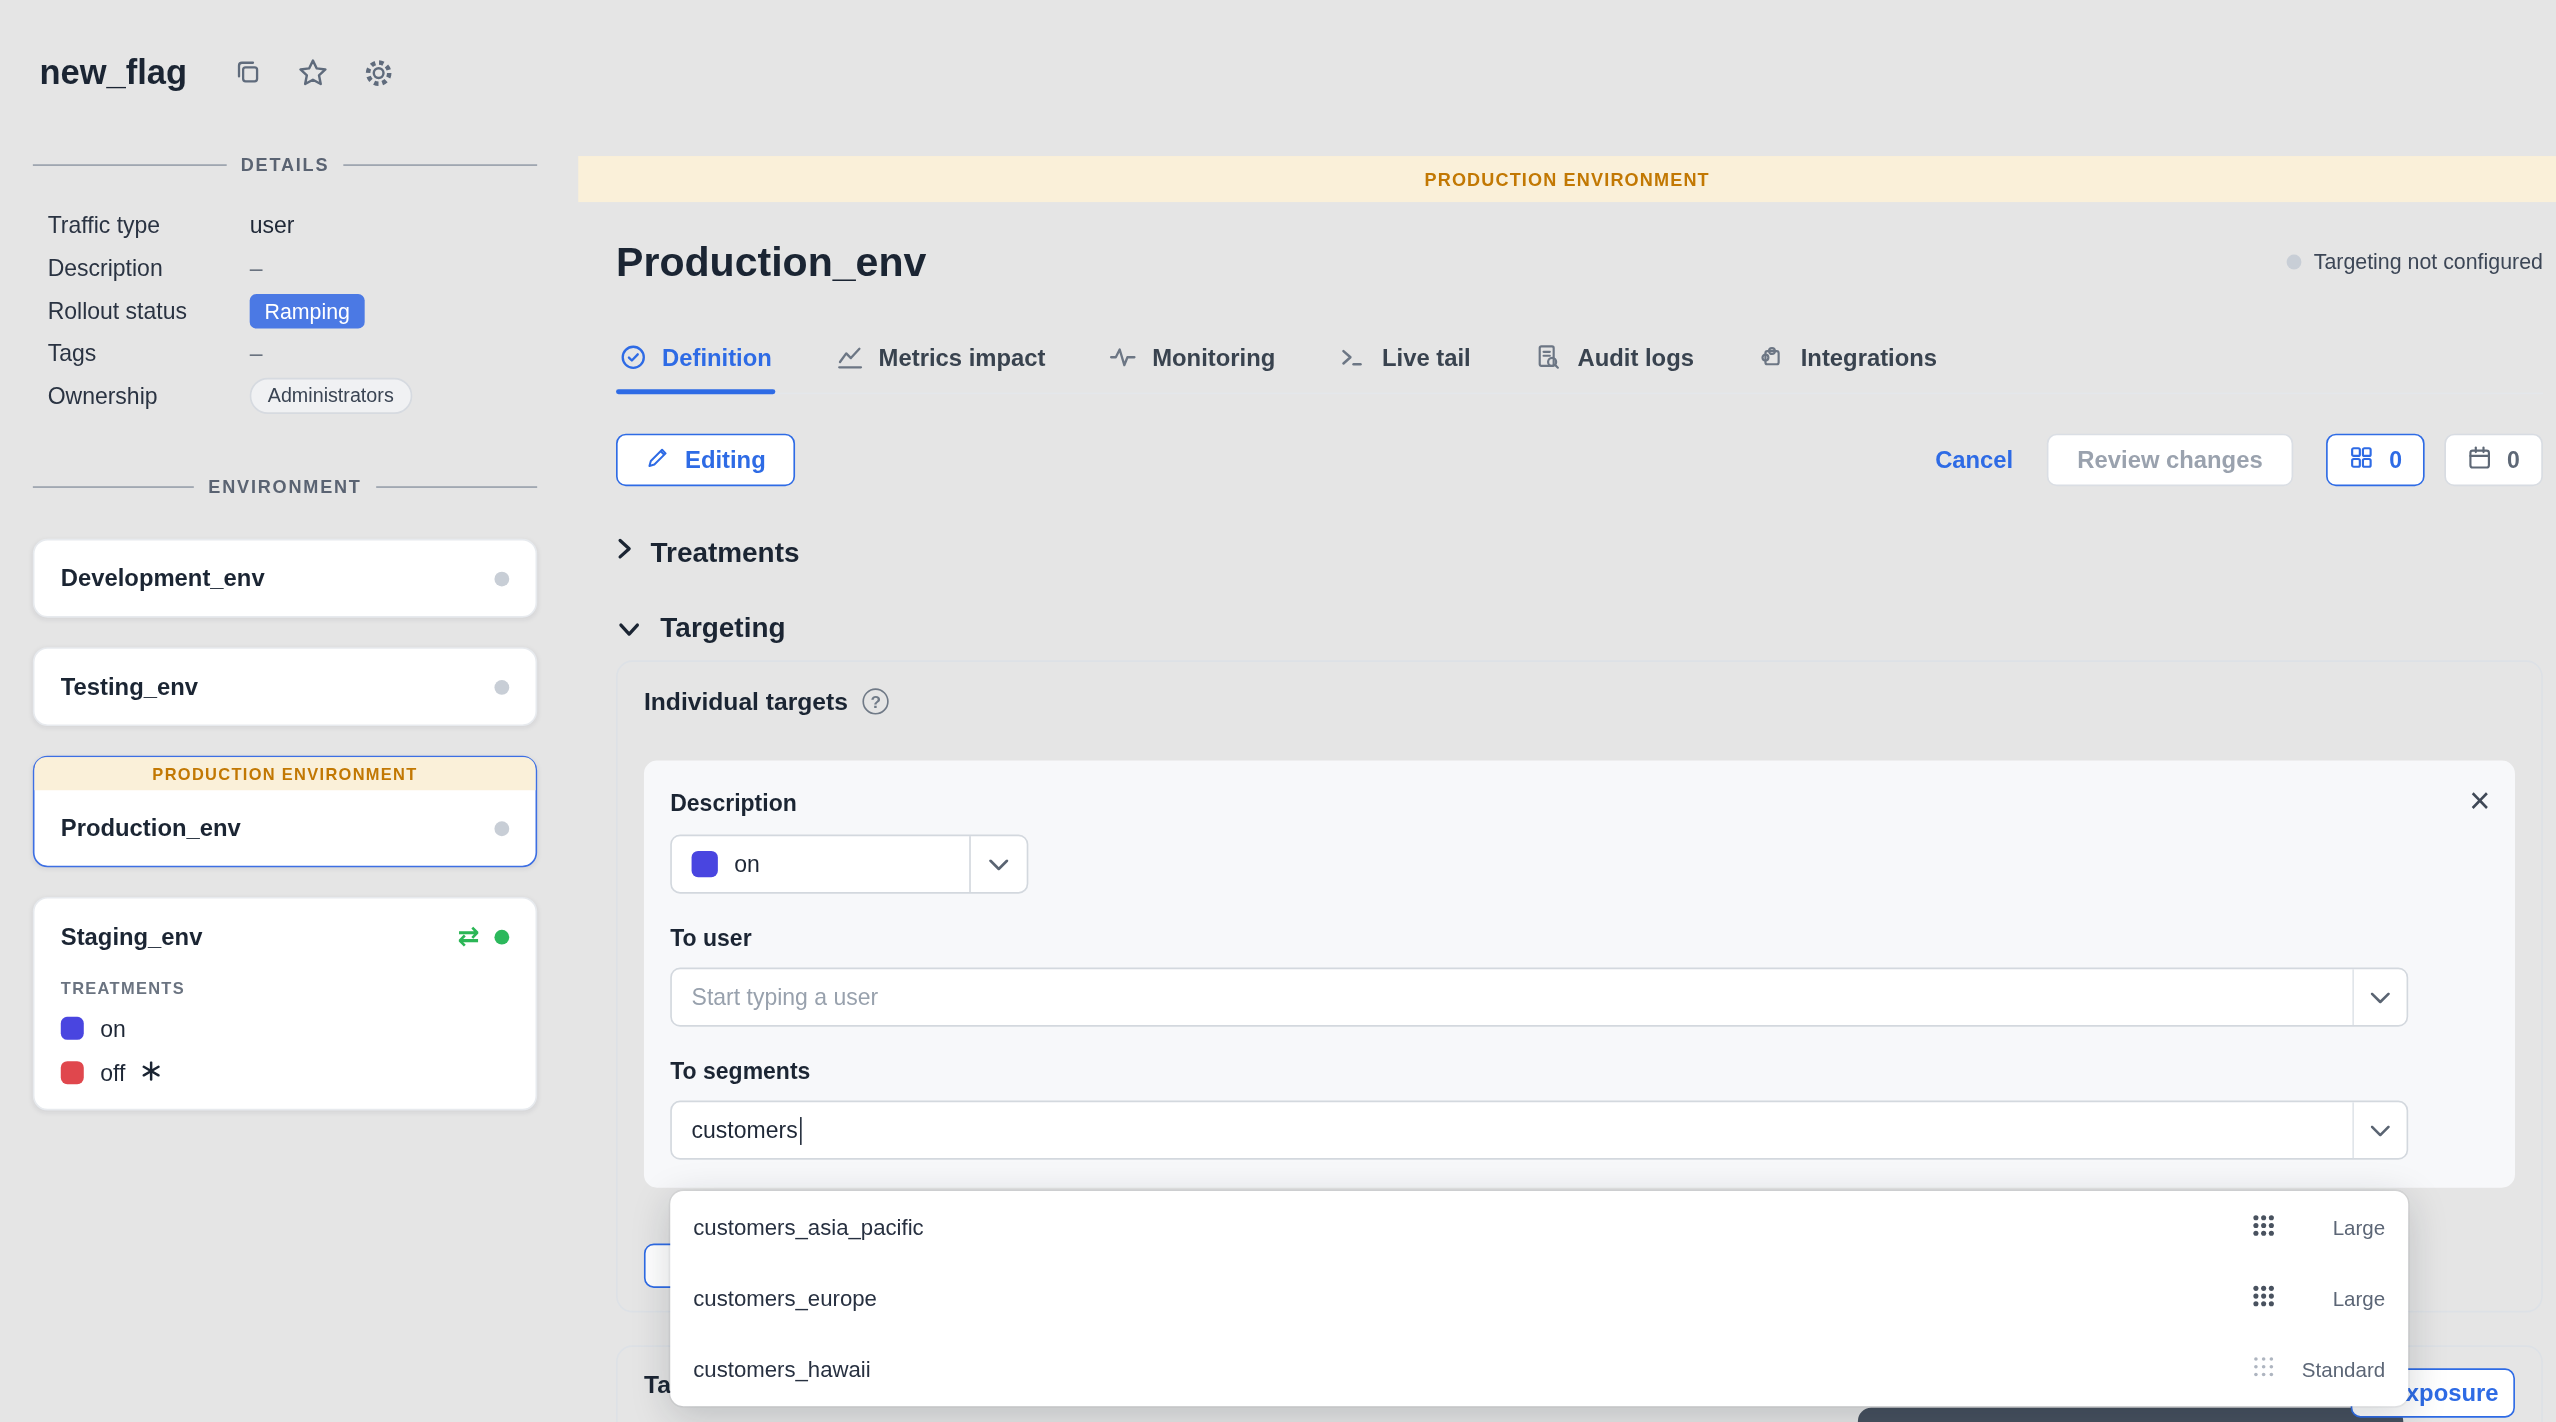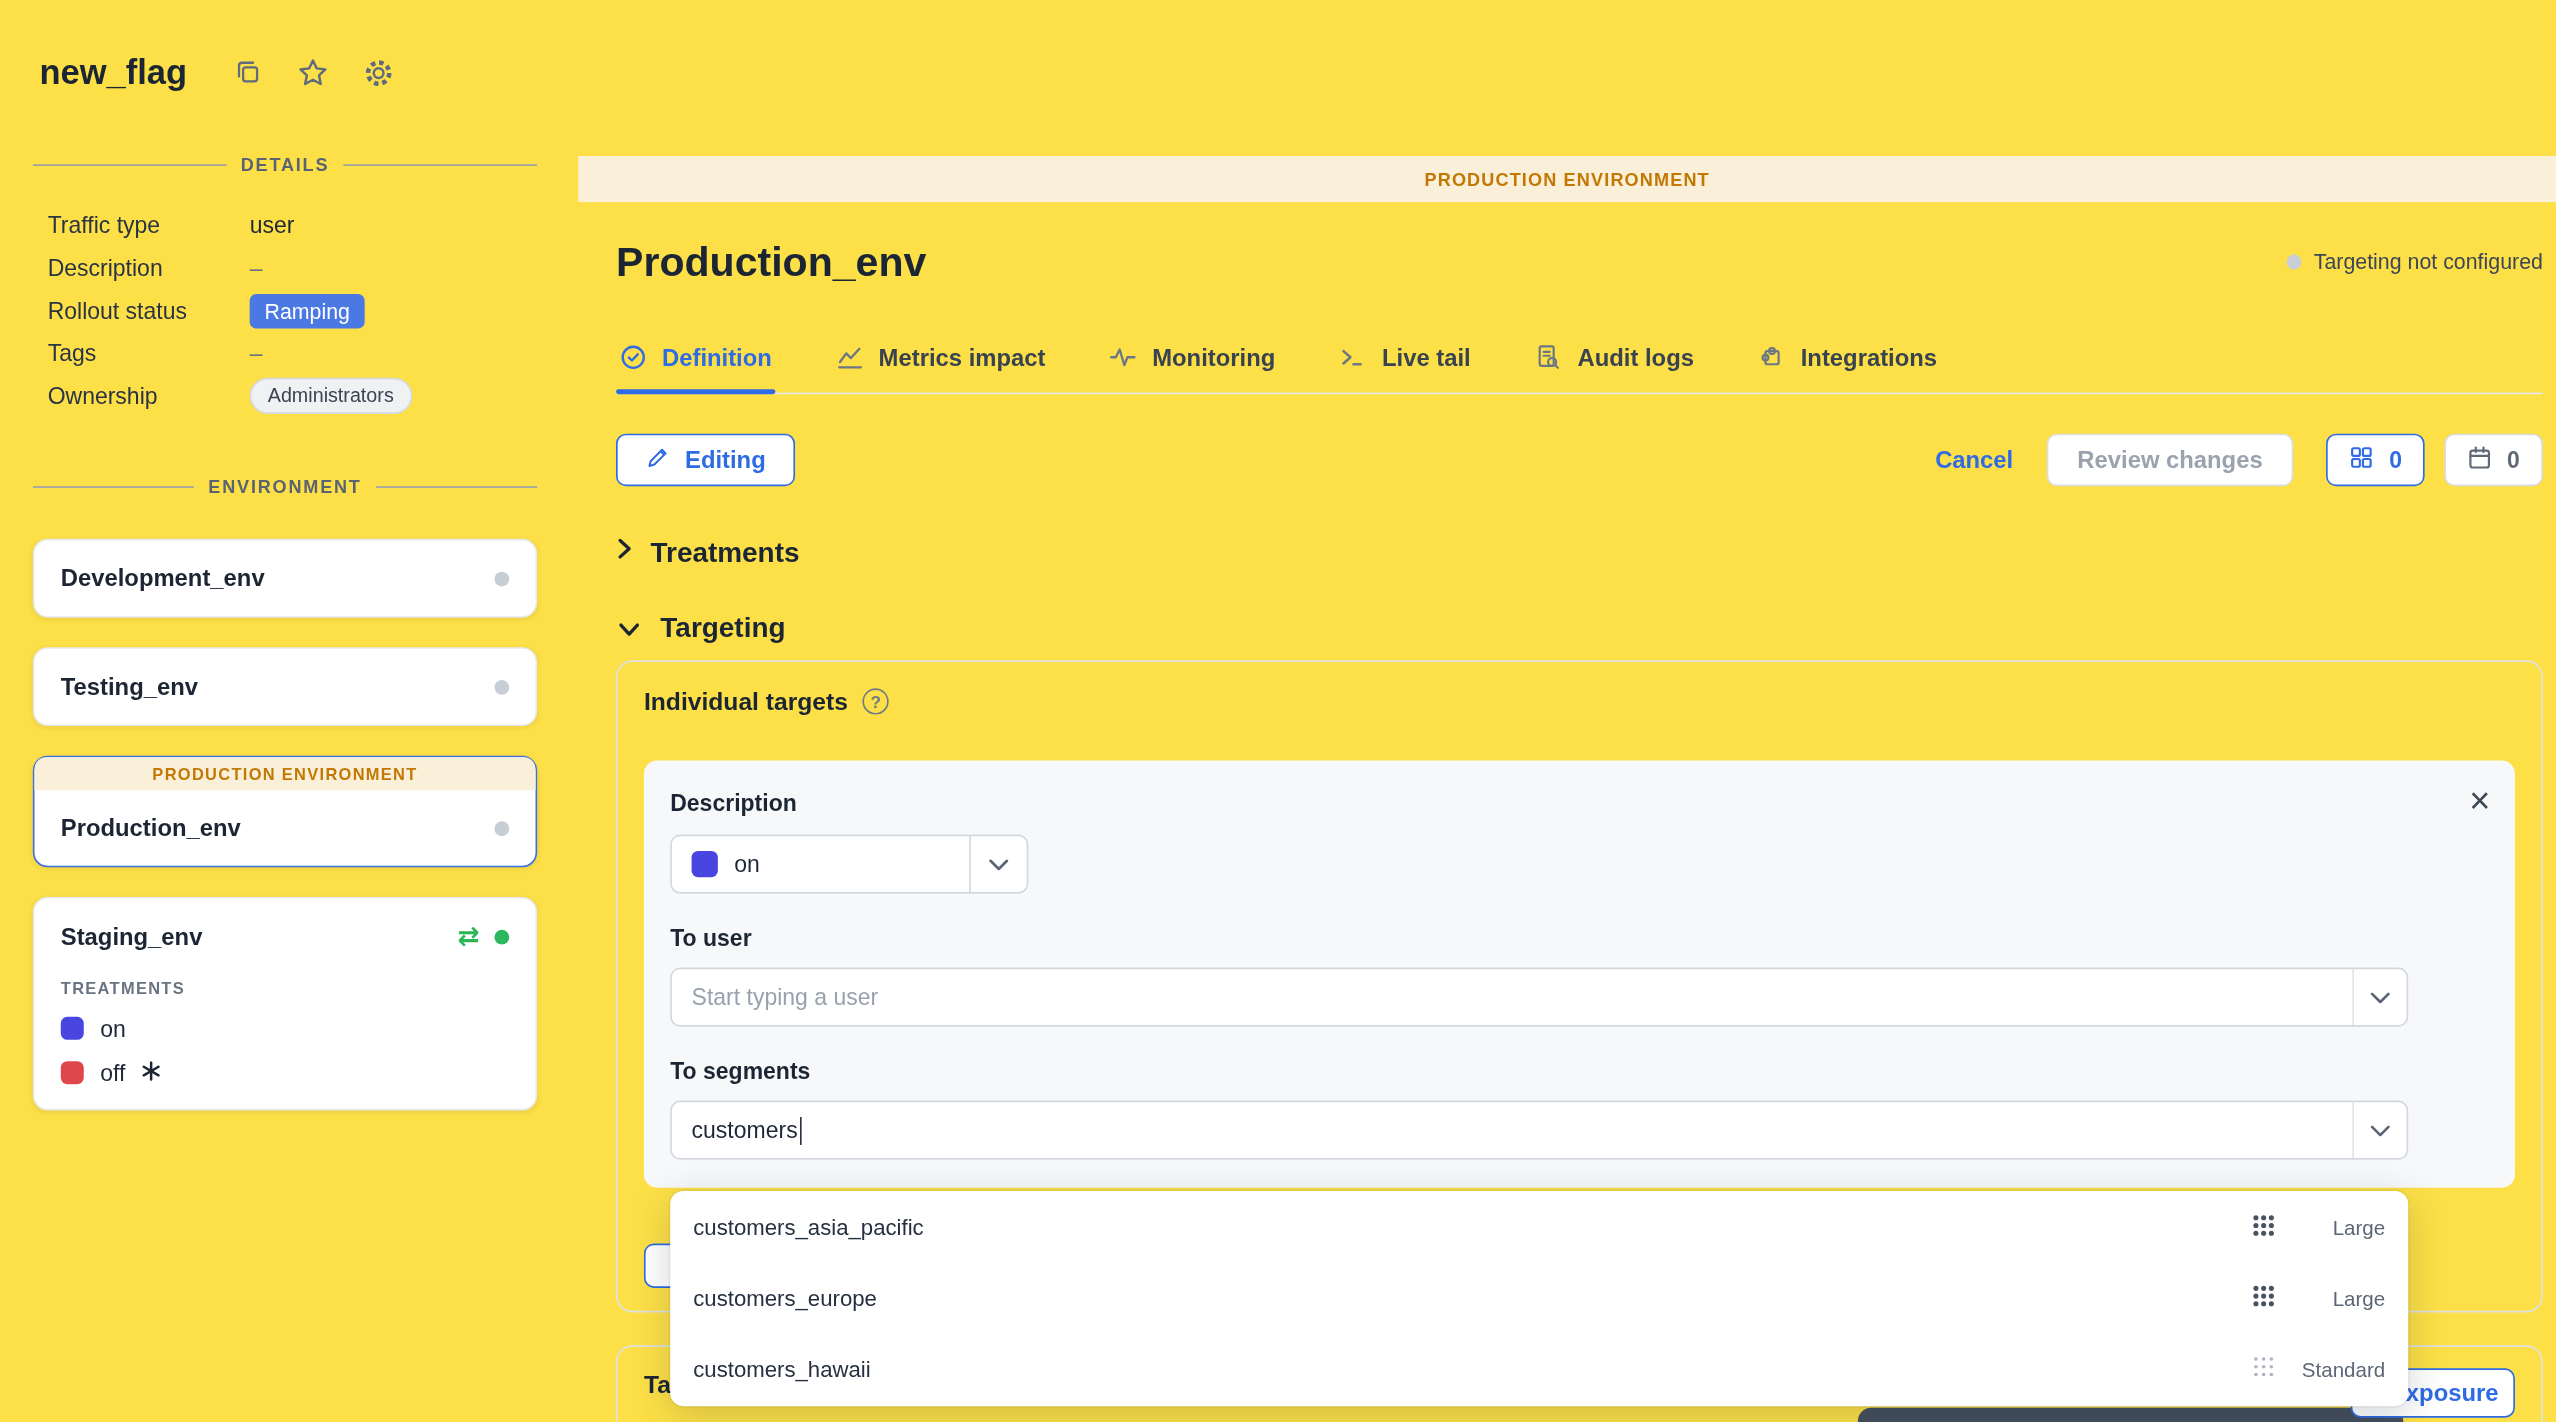--- a/index.html
+++ b/index.html
@@ -1,19 +1,19 @@
 <!DOCTYPE html>
 <html><head>
 <meta charset="utf-8">
 <style>
   * { margin:0; padding:0; box-sizing:border-box; }
   html,body { background:#fff; }
   body { font-family:"Liberation Sans","DejaVu Sans",sans-serif; color:#1E2736; }
   button { font-family:inherit; background:none; border:none; cursor:pointer; }
-  .stage { width:2556px; height:1422px; overflow:hidden; position:relative; background:#fde047; }
+  .stage { width:2556px; height:1422px; overflow:hidden; position:relative; background:#e5e5e5; }
   .viewport { width:1556px; height:866px; transform:scale(1.6427); transform-origin:0 0; position:relative; overflow:hidden; }
 
   
   .app-header { position:absolute; top:0; left:0; width:100%; height:88px; display:flex; align-items:center; padding-left:24px; }
   .app-title { font-size:21px; font-weight:700; color:#1B2533; white-space:nowrap; }
   .hdr-icons { display:flex; align-items:center; gap:21px; margin-left:28px; color:#5F6B7C; }
   .hdr-icons svg { display:block; }
 
   
   .sidebar { position:absolute; left:20px; top:88px; width:307px; padding-top:6px; }

